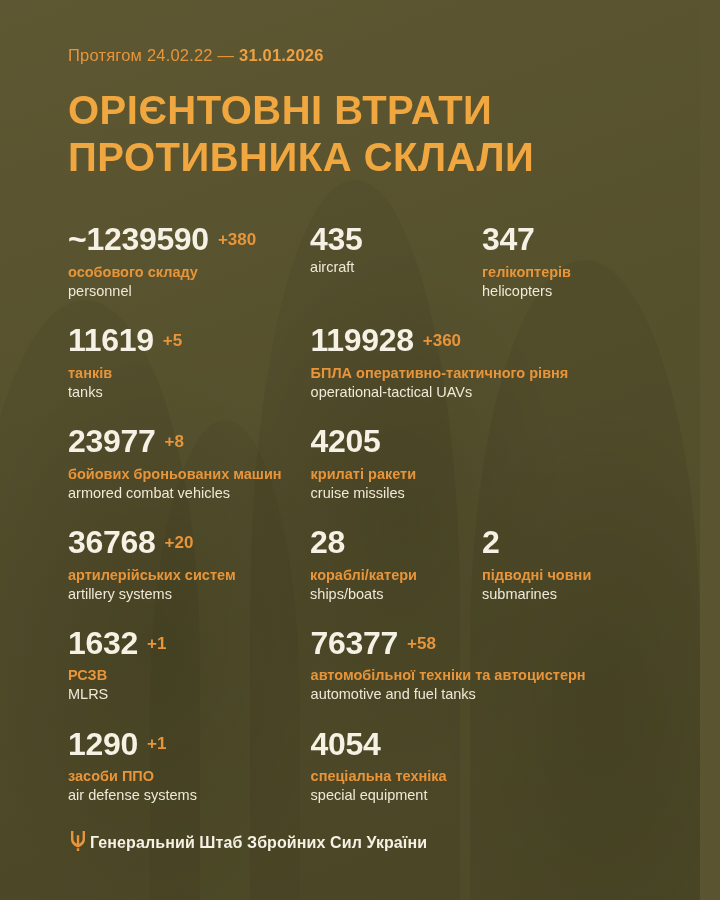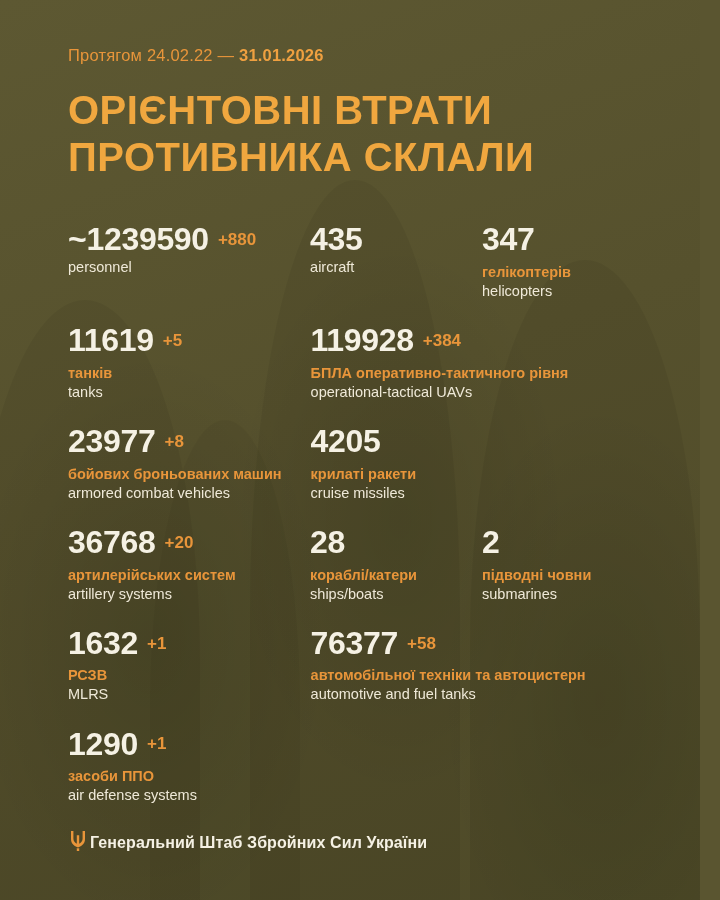--- a/index.html
+++ b/index.html
@@ -152,22 +152,23 @@
       <span class="line">Орієнтовні втрати</span>
       <span class="line">противника склали</span>
     </h1>
 
     <div class="stats">
 
       <div class="row">
         <div class="cell c1">
           <div class="num-line">
             <span class="num">~1239590</span>
-            <span class="delta">+880</span>
-          </div>
+            <span class="delta">+380</span>
+          </div>
+          <div class="lbl-ua">особового складу</div>
           <div class="lbl-en">personnel</div>
         </div>
         <div class="cell c2">
           <div class="num-line">
             <span class="num">435</span>
             <span class="delta"></span>
           </div>
           <div class="lbl-en">aircraft</div>
         </div>
         <div class="cell c3">
@@ -185,21 +186,21 @@
           <div class="num-line">
             <span class="num">11619</span>
             <span class="delta">+5</span>
           </div>
           <div class="lbl-ua">танків</div>
           <div class="lbl-en">tanks</div>
         </div>
         <div class="cell wide">
           <div class="num-line">
             <span class="num">119928</span>
-            <span class="delta">+384</span>
+            <span class="delta">+360</span>
           </div>
           <div class="lbl-ua">БПЛА оперативно-тактичного рівня</div>
           <div class="lbl-en">operational-tactical UAVs</div>
         </div>
       </div>
 
       <div class="row">
         <div class="cell c1">
           <div class="num-line">
             <span class="num">23977</span>
@@ -265,20 +266,28 @@
       </div>
 
       <div class="row">
         <div class="cell c1">
           <div class="num-line">
             <span class="num">1290</span>
             <span class="delta">+1</span>
           </div>
           <div class="lbl-ua">засоби ППО</div>
           <div class="lbl-en">air defense systems</div>
+        </div>
+        <div class="cell wide">
+          <div class="num-line">
+            <span class="num">4054</span>
+            <span class="delta"></span>
+          </div>
+          <div class="lbl-ua">спеціальна техніка</div>
+          <div class="lbl-en">special equipment</div>
         </div>
       </div>
 
     </div>
 
     <div class="footer">
       <span class="trident">
         <svg width="16" height="22" viewBox="0 0 16 22" aria-hidden="true">
           <path d="M1 1 L1 9 C1 13 3.2 15.5 8 17.5 C12.8 15.5 15 13 15 9 L15 1 L12.6 1 L12.6 8.6 C12.6 11 11.4 12.6 9.2 13.8 L9.2 5.2 L6.8 5.2 L6.8 13.8 C4.6 12.6 3.4 11 3.4 8.6 L3.4 1 Z M6.8 17.9 L6.8 21 L9.2 21 L9.2 17.9 L8 18.4 Z" fill="#e8953a"></path>
         </svg>

